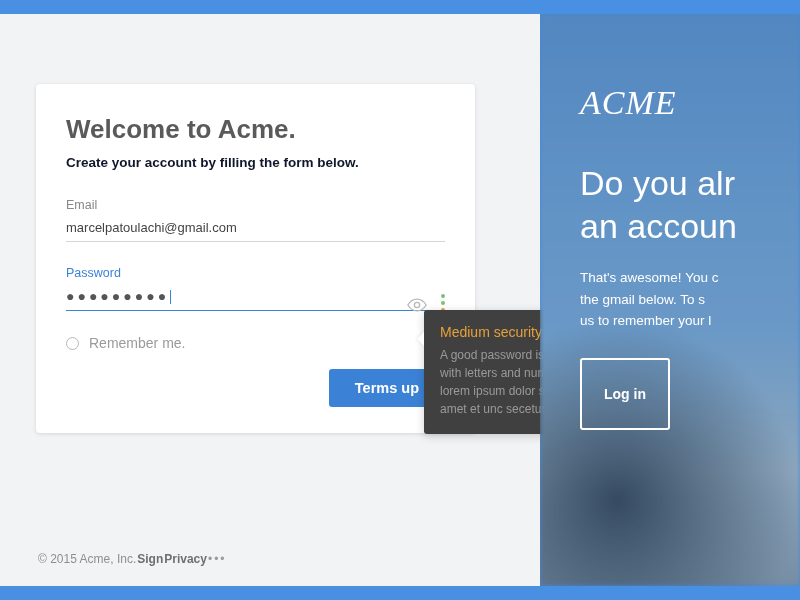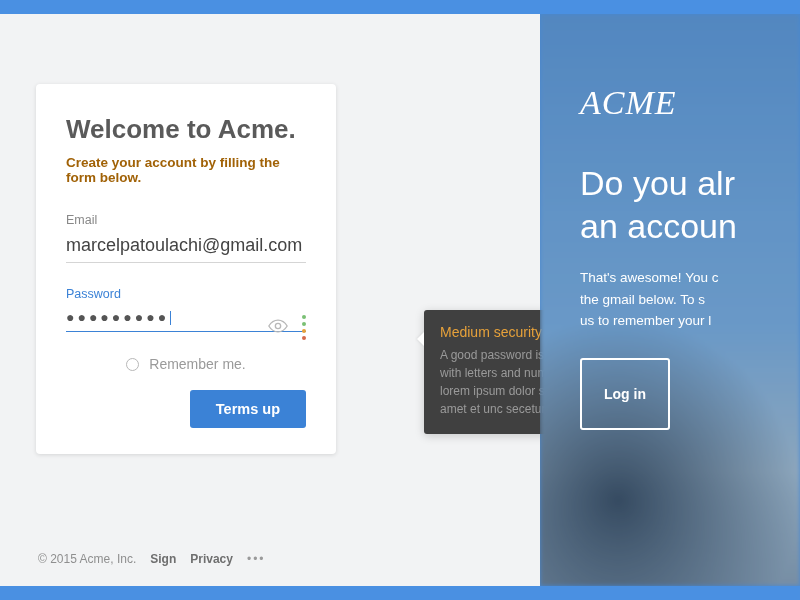--- a/index.html
+++ b/index.html
@@ -19,61 +19,61 @@
   .right-content { position: absolute; inset: 0; padding: 70px 0 0 40px; color: #fff; }
   .brand { font-family: "Brush Script MT", cursive; font-size: 34px; font-style: italic; letter-spacing: 1px; margin-bottom: 40px; }
   .right-heading { font-size: 34px; font-weight: 400; line-height: 1.25; margin-bottom: 20px; white-space: pre-line; }
   .right-body { font-size: 13.5px; line-height: 1.6; white-space: pre-line; margin-bottom: 26px; }
   .login-btn {
     display: inline-block; border: 2px solid #fff; color: #fff; background: transparent;
     padding: 26px 22px; font-size: 14px; font-weight: 600; border-radius: 3px; cursor: pointer;
   }
 
   .card {
-    position: absolute; left: 36px; top: 70px; width: 300px; background: #fff;
+    position: absolute; left: 36px; top: 70px; width: 439px; background: #fff;
     border-radius: 4px; box-shadow: 0 1px 4px rgba(0,0,0,0.12); padding: 30px 30px 26px 30px;
   }
   .card h1 { font-size: 26px; color: #5a5a5a; font-weight: 600; margin-bottom: 10px; }
-  .card .sub { font-size: 13.5px; color: #a16207; font-weight: 600; margin-bottom: 28px; }
+  .card .sub { font-size: 13.5px; color: #0f172a; font-weight: 600; margin-bottom: 28px; }
   .field { margin-bottom: 24px; position: relative; }
   .field-label { font-size: 12.5px; color: #888; margin-bottom: 4px; display: block; }
   .field-label.active { color: #3b82d6; }
   .field-input {
     width: 100%; border: none; border-bottom: 1px solid #d5d5d5; background: transparent;
-    font-size: 18px; color: #444; padding: 4px 0 6px 0; outline: none;
+    font-size: 13px; color: #444; padding: 4px 0 6px 0; outline: none;
   }
   .pw-wrap { position: relative; }
   .pw-dots { font-size: 14px; letter-spacing: 3px; color: #555; padding: 4px 0 6px 0; border-bottom:1px solid #3b82d6; }
   .pw-caret { display:inline-block; width:1px; height:14px; background:#3b82d6; vertical-align:middle; margin-left:1px; }
   .eye { position: absolute; right: 18px; top: 14px; color: #b8b8b8; cursor: pointer; }
   .strength-dots { position: absolute; right: 0; top: 10px; display: flex; flex-direction: column; gap: 3px; }
   .strength-dots span { width: 4px; height: 4px; border-radius: 50%; }
   .sd1 { background: #7ac074; } .sd2 { background: #7ac074; } .sd3 { background: #e6a13a; } .sd4 { background: #d66a4a; }
 
-  .remember { display: flex; align-items: center; gap: 10px; color: #9a9a9a; font-size: 14px; margin-top: 4px; margin-bottom: 18px; justify-content: center; }
+  .remember { display: flex; align-items: center; gap: 10px; color: #9a9a9a; font-size: 14px; margin-top: 4px; margin-bottom: 18px; }
   .radio { width: 13px; height: 13px; border: 1.5px solid #b8b8b8; border-radius: 50%; display:inline-block; }
   .signup-row { text-align: right; }
   .signup-btn {
     background: #3b82d6; color: #fff; border: none; border-radius: 3px;
     padding: 11px 26px; font-size: 14.5px; font-weight: 600; cursor: pointer;
   }
 
   .tooltip {
     position: absolute; left: 424px; top: 296px; width: 170px; background: #404040;
     border-radius: 3px; box-shadow: 0 2px 10px rgba(0,0,0,0.18); padding: 14px 16px 16px 16px;
   }
   .tooltip::before {
     content: ""; position: absolute; left: -7px; top: 22px; width: 0; height: 0;
     border-top: 7px solid transparent; border-bottom: 7px solid transparent; border-right: 7px solid #fff;
     filter: drop-shadow(-1px 0 1px rgba(0,0,0,0.08));
   }
   .tooltip-title { color: #e6a13a; font-size: 14px; font-weight: 500; margin-bottom: 6px; }
   .tooltip-body { color: #9a9a9a; font-size: 12px; line-height: 1.5; }
 
-  .footer { position: absolute; left: 38px; bottom: 20px; font-size: 12px; color: #8f8f8f; display:flex; gap:14px; align-items:center; }
+  .footer { position: absolute; left: 38px; bottom: 20px; font-size: 12px; color: #8f8f8f; display:flex; gap:1px; align-items:center; }
   .footer a { color: #6f6f6f; font-weight: 600; text-decoration: none; cursor:pointer; }
   .more-dots { letter-spacing: 2px; color:#9a9a9a; cursor:pointer; }
 </style>
 </head>
 <body>
 
 <div class="frame">
   <div class="inner">
 
     <div class="left">

